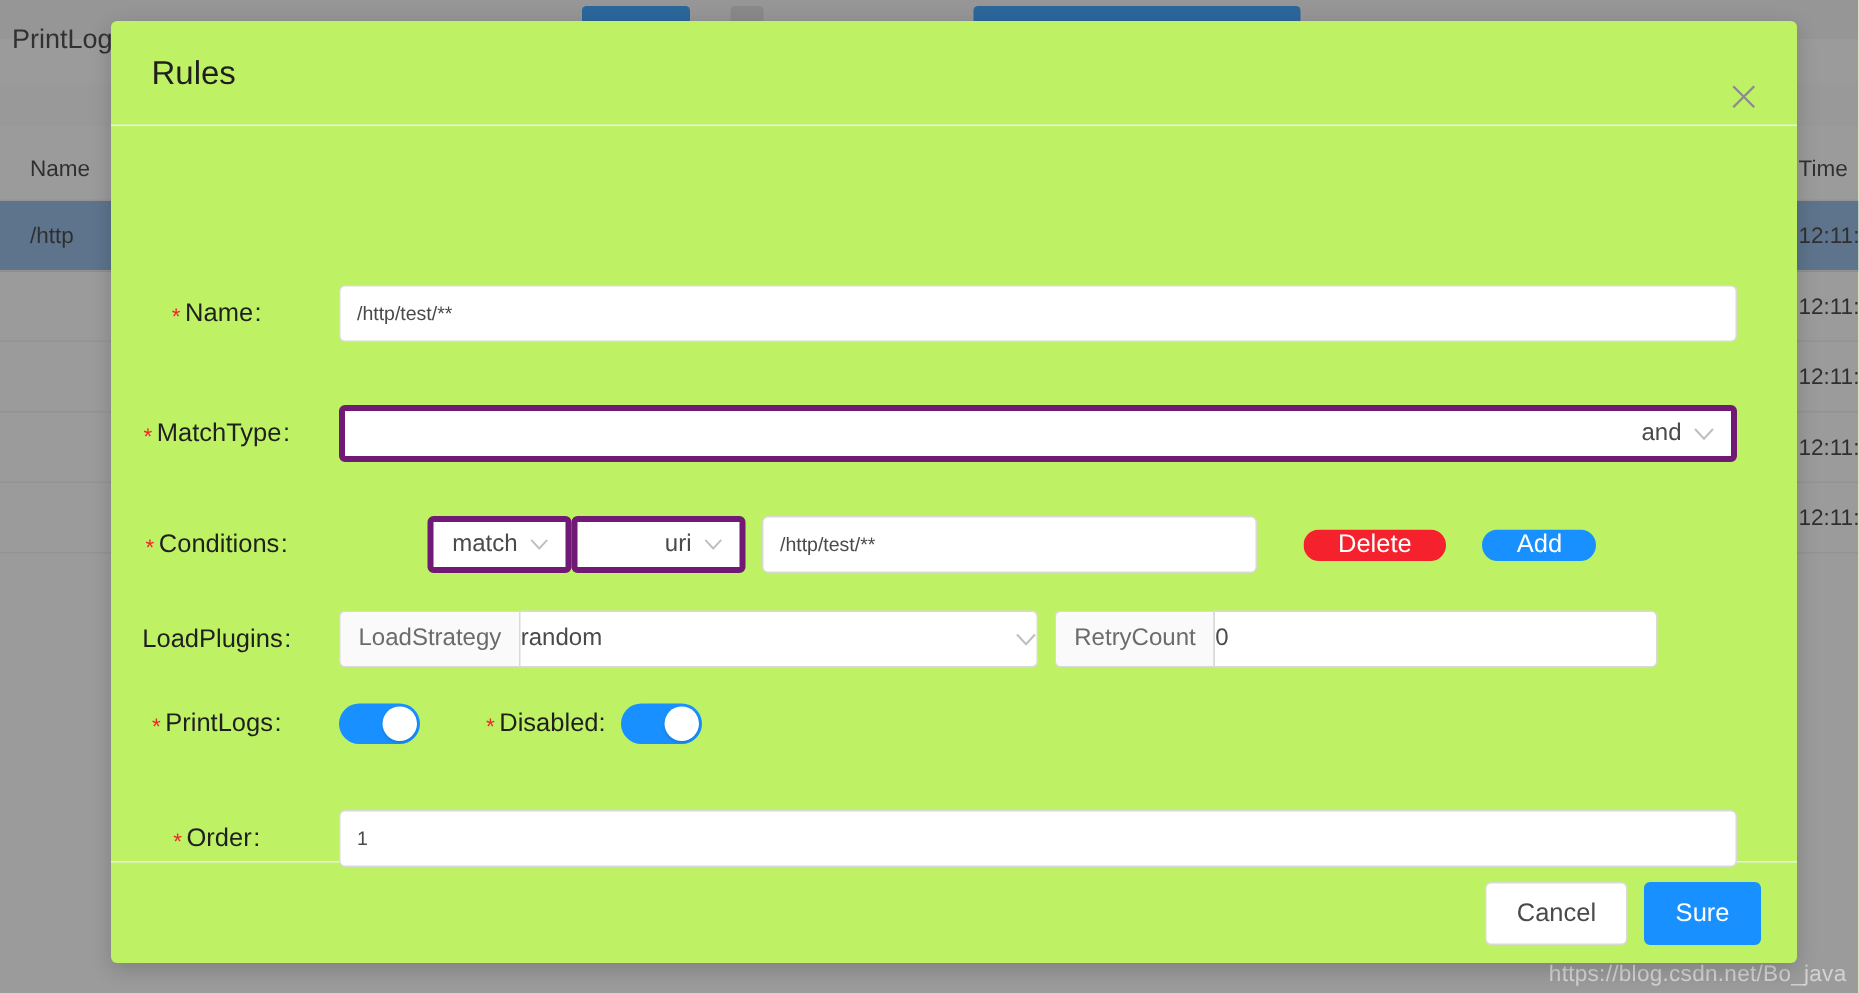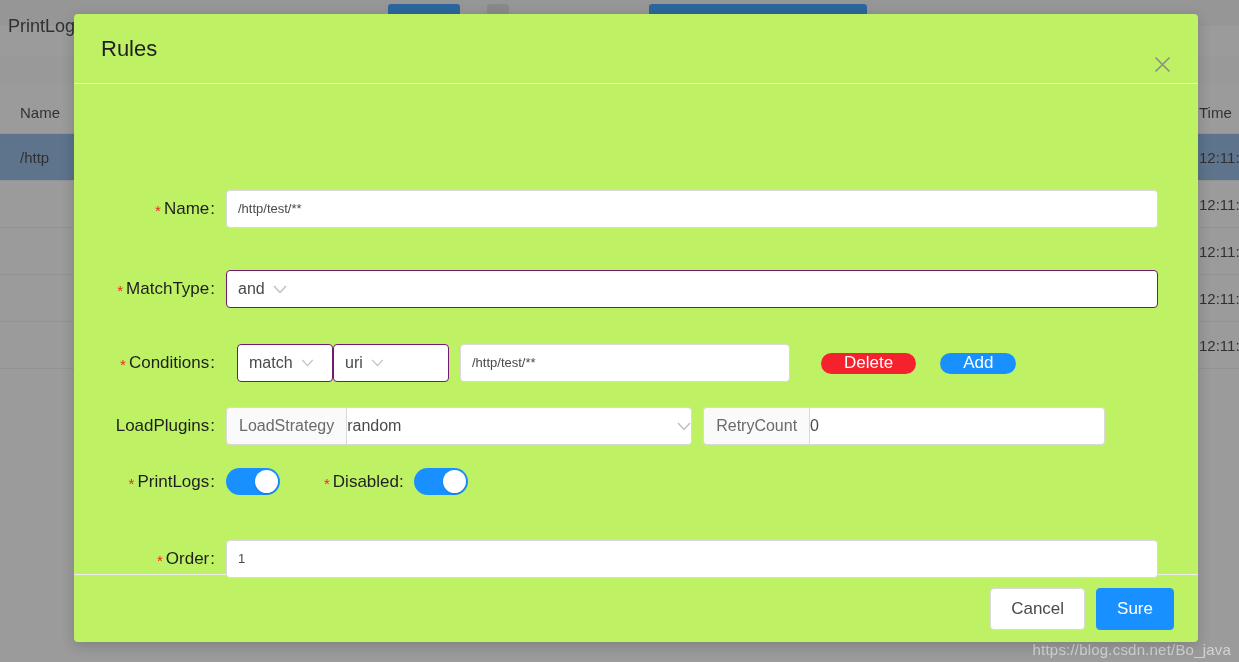--- a/index.html
+++ b/index.html
@@ -168,21 +168,21 @@
   
   .frow {
     position: absolute;
     left: 0;
     width: 100%;
     display: flex;
     align-items: flex-start;
   }
   .flabel {
     width: 152px;
-    text-align: right;
+    text-align: center;
     padding-right: 11px;
     font-size: 17px;
     color: #1f1f1f;
     line-height: 38px;
     white-space: nowrap;
     flex: 0 0 152px;
   }
   .flabel .req {
     color: #f5222d;
     font-family: "Liberation Sans", sans-serif;
@@ -207,29 +207,29 @@
     align-items: center;
     line-height: 36px;
     white-space: nowrap;
     overflow: hidden;
   }
 
   .inp-wide { width: 932px; }
 
   .sel {
     height: 38px;
-    border: 1px solid #701a75;
+    border: 4px solid #701a75;
     border-radius: 4px;
     background: #fff;
     font-size: 16px;
     color: #4a4a4a;
     padding: 0 11px;
     display: flex;
     align-items: center;
-    justify-content: flex-start;
+    justify-content: flex-end;
     white-space: nowrap;
     cursor: pointer;
   }
   .chev {
     color: #bfbfbf;
     display: inline-flex;
     align-items: center;
     margin-left: 8px;
   }
 
@@ -431,21 +431,21 @@
             <span>and</span>
             <span class="chev">
               <svg width="14" height="9" viewBox="0 0 14 9">
                   <path d="M1 1 L7 7.5 L13 1" stroke="#bfbfbf" stroke-width="1.4" fill="none"></path>
                 </svg>
             </span>
           </div>
         </div>
       </div>
 
-      <div class="frow" style="top:260px;">
+      <div class="frow" style="top:260px;gap:48px;">
         <div class="flabel">
           <span class="req">*</span><span>Conditions</span><span class="colon">:</span>
         </div>
         <div class="ctl-area">
           <div class="sel sel-cond-op">
             <span>match</span>
             <span class="chev">
               <svg width="13" height="8" viewBox="0 0 14 9">
                   <path d="M1 1 L7 7.5 L13 1" stroke="#bfbfbf" stroke-width="1.4" fill="none"></path>
                 </svg>

